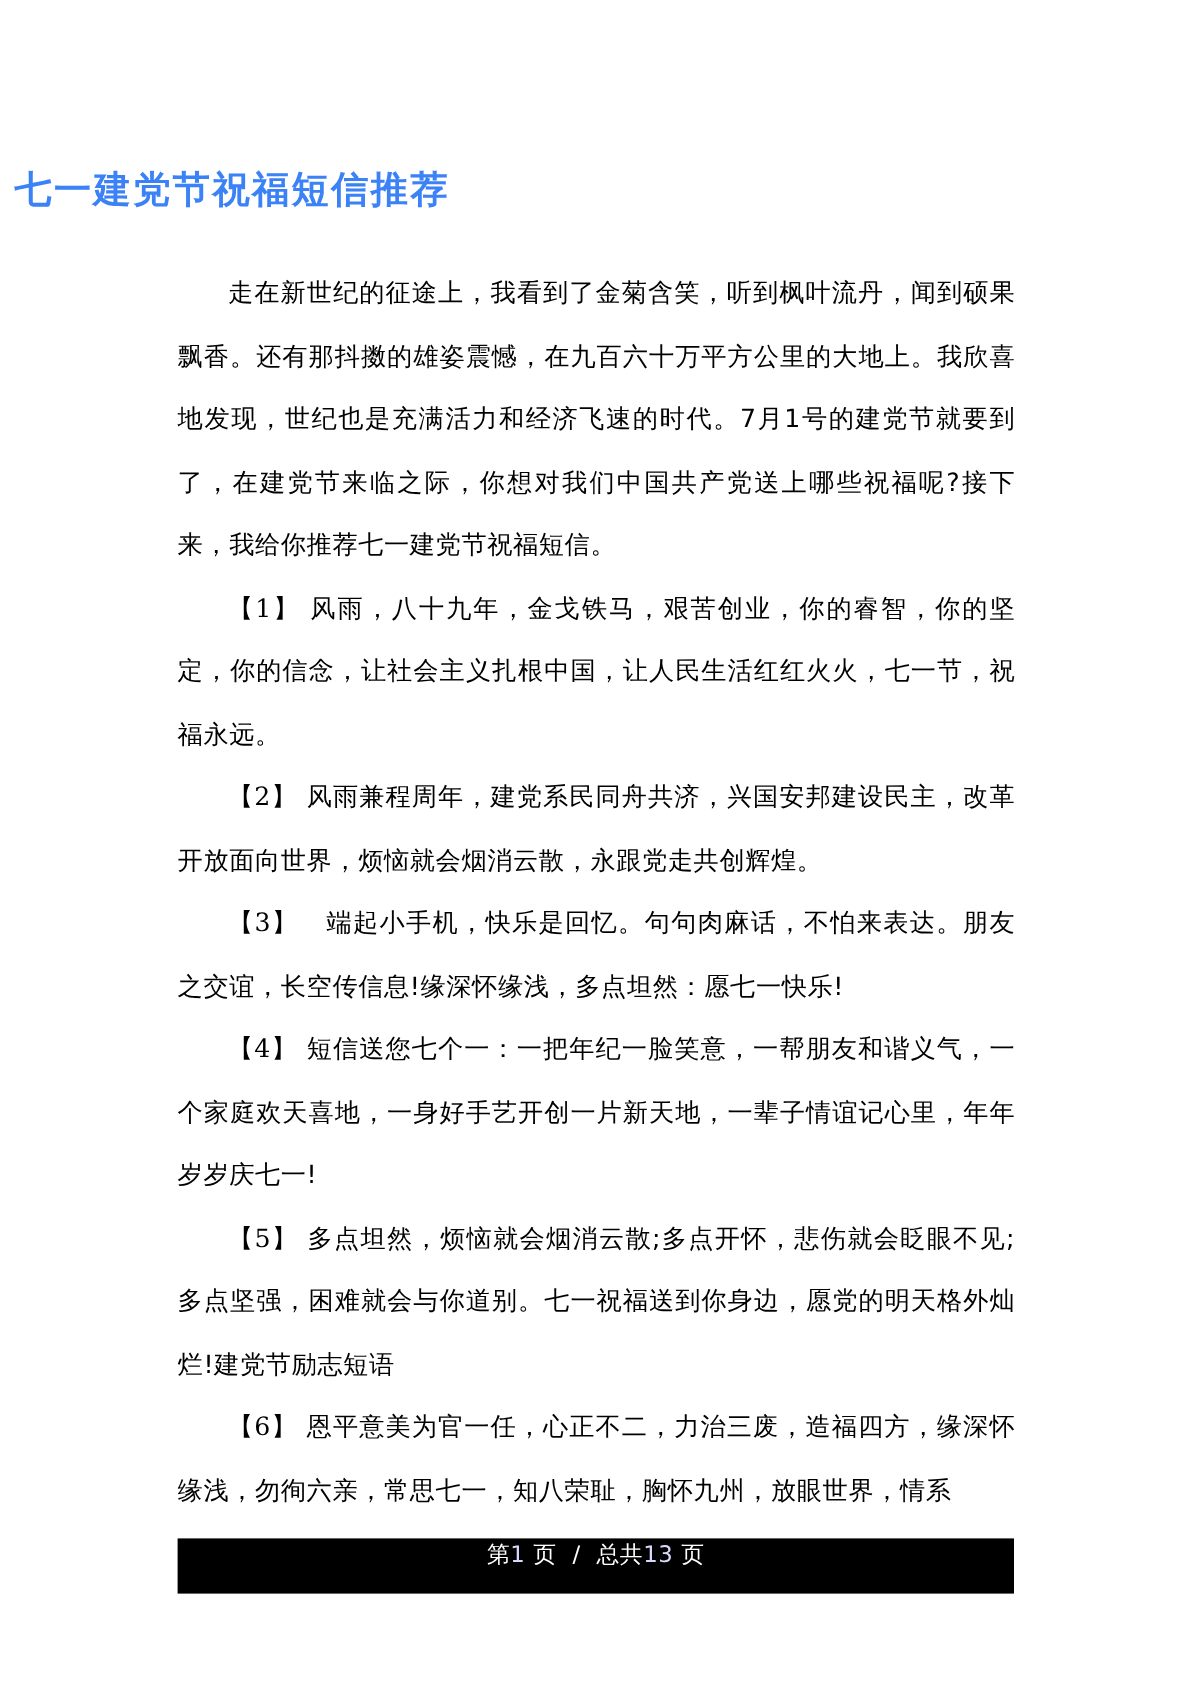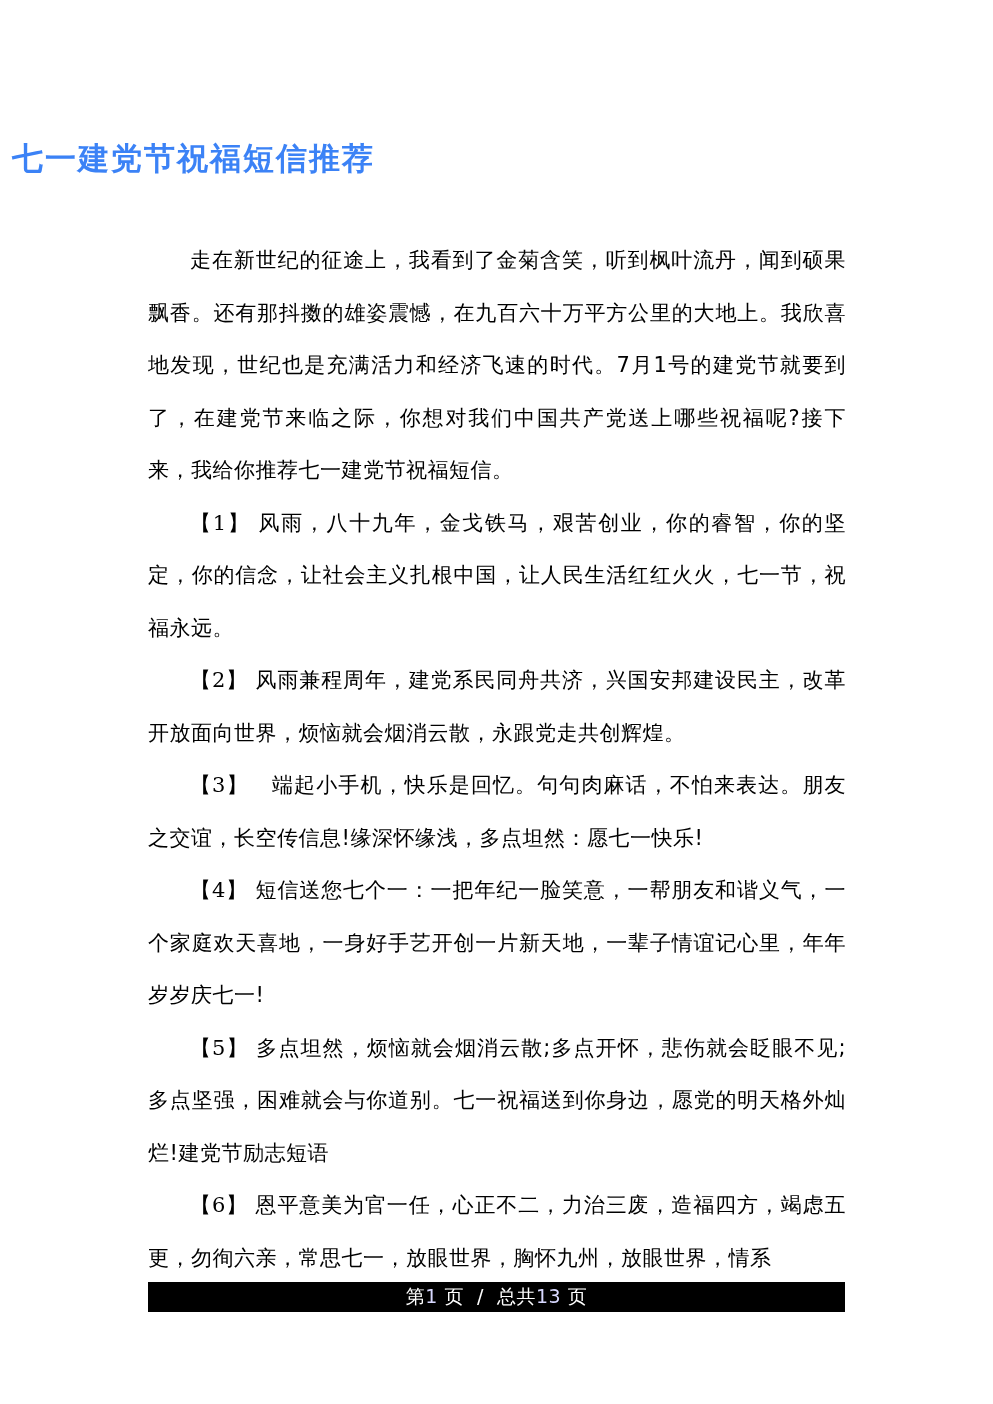--- a/index.html
+++ b/index.html
@@ -31,42 +31,42 @@
       font-size: 31px;
       font-weight: bold;
       color: #3b82f6;
       letter-spacing: 2px;
       line-height: 44px;
       margin: 12px;
     }
     .body-text {
       position: absolute;
       left: 148px;
-      top: 234px;
+      top: 218px;
       width: 698px;
     }
     .para {
       margin: 0;
       font-size: 21px;
       line-height: 52.5px;
       text-align: justify;
       text-indent: 42px;
       word-break: break-all;
       letter-spacing: 0.5px;
     }
     .para .num {
       font-family: "DejaVu Serif", "Liberation Serif", serif;
       font-weight: normal;
     }
     .footer-bar {
       position: absolute;
       left: 148px;
       top: 1282px;
       width: 697px;
-      height: 30px;
+      height: 46px;
       background: #000000;
       display: flex;
       justify-content: center;
       align-items: flex-start;
     }
     .footer-text {
       color: #ffffff;
       font-size: 19px;
       line-height: 26px;
       margin-top: 1px;
@@ -96,21 +96,21 @@
     <p class="para">
       <span class="num">【3】</span><span style="white-space: pre-wrap;">   端起小手机，快乐是回忆。句句肉麻话，不怕来表达。朋友之交谊，长空传信息!缘深怀缘浅，多点坦然：愿七一快乐!</span>
     </p>
     <p class="para">
       <span class="num">【4】</span><span> 短信送您七个一：一把年纪一脸笑意，一帮朋友和谐义气，一个家庭欢天喜地，一身好手艺开创一片新天地，一辈子情谊记心里，年年岁岁庆七一!</span>
     </p>
     <p class="para">
       <span class="num">【5】</span><span> 多点坦然，烦恼就会烟消云散;多点开怀，悲伤就会眨眼不见;多点坚强，困难就会与你道别。七一祝福送到你身边，愿党的明天格外灿烂!建党节励志短语</span>
     </p>
     <p class="para">
-      <span class="num">【6】</span><span> 恩平意美为官一任，心正不二，力治三废，造福四方，竭虑五更，勿徇六亲，常思七一，放眼世界，胸怀九州，放眼世界，情系</span>
+      <span class="num">【6】</span><span> 恩平意美为官一任，心正不二，力治三废，造福四方，缘深怀缘浅，勿徇六亲，常思七一，知八荣耻，胸怀九州，放眼世界，情系</span>
     </p>
   </div>
 
   <div class="footer-bar">
     <div class="footer-text">
       <span>第</span><span class="num">1</span>
       <span>页</span>
       &nbsp;<span>/</span>&nbsp;
       <span>总共</span><span class="num">13</span>
       <span>页</span>

